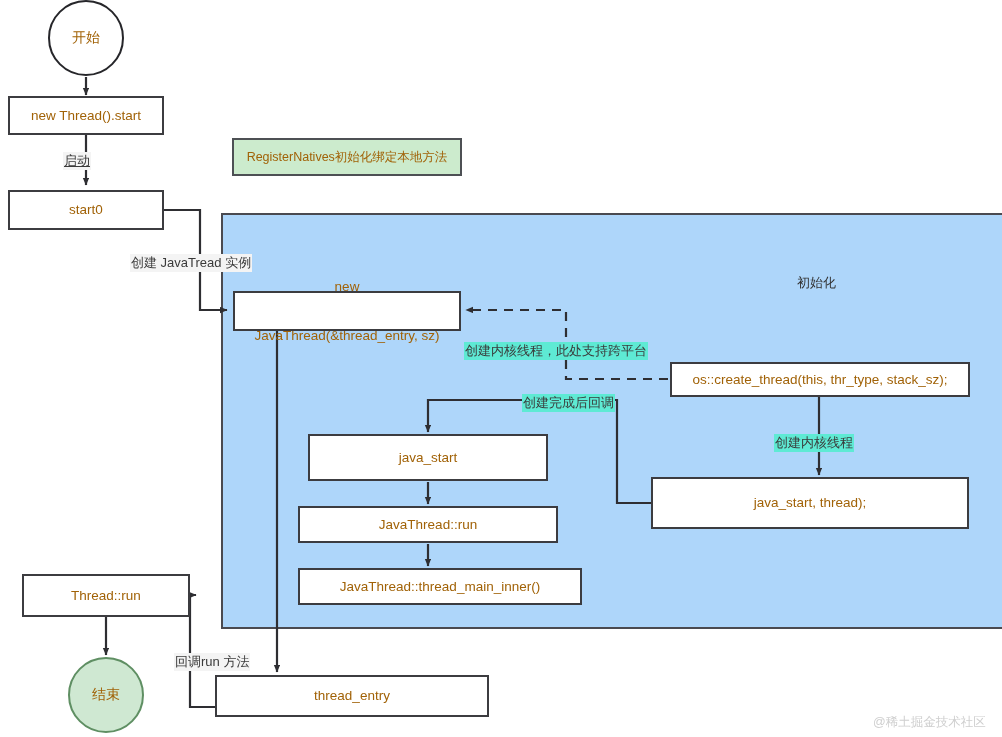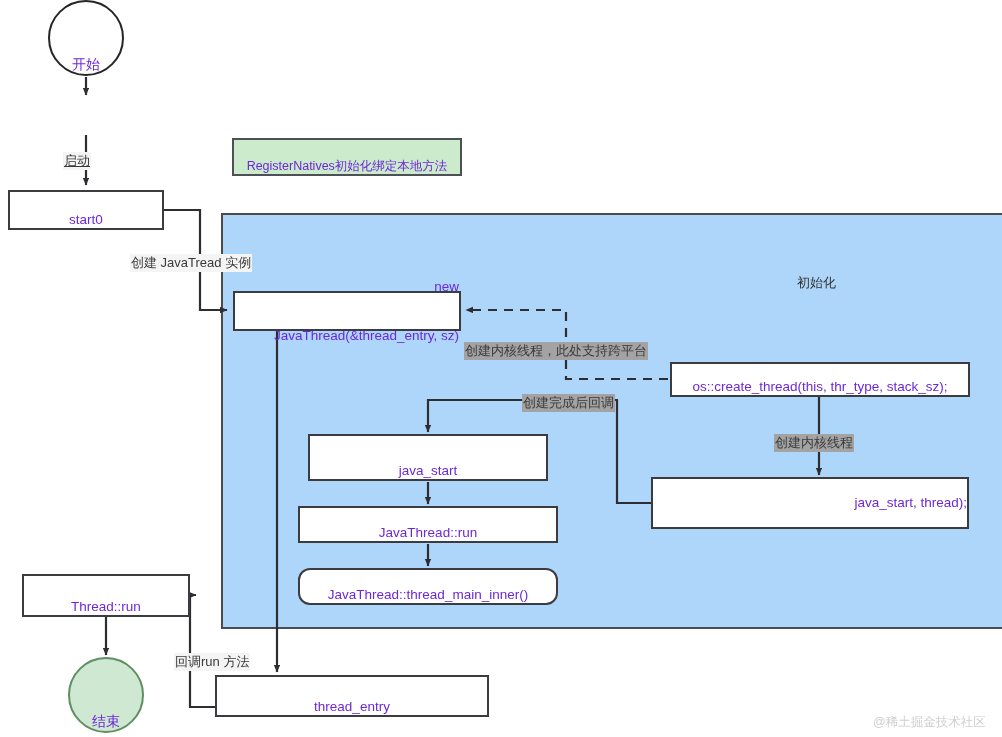--- a/index.html
+++ b/index.html
@@ -22,24 +22,24 @@
     left: 0;
     top: 0;
     width: 1002px;
     height: 737px;
     pointer-events: none;
   }
   .node {
     position: absolute;
     box-sizing: border-box;
     display: flex;
-    align-items: flex-end;
+    align-items: center;
     justify-content: center;
     text-align: center;
-    color: #6d28d9;
+    color: #a16207;
     line-height: 1.28;
   }
   .box {
     background: #ffffff;
     border: 2px solid #3c3c40;
   }
   .box-green {
     background: #ccebcd;
     border: 2px solid #4d5054;
   }
@@ -67,21 +67,21 @@
   }
   .edge-label {
     position: absolute;
     color: #3a3a3a;
     font-size: 13px;
     background: #f4f4f4;
     white-space: nowrap;
     padding: 0 1px;
   }
   .edge-label.on-blue {
-    background: #a3a3a3;
+    background: #5eead4;
   }
   .watermark {
     position: absolute;
     color: #cfcfcf;
     font-size: 12.5px;
     white-space: nowrap;
   }
 </style>
 </head>
 <body>
@@ -120,20 +120,23 @@
       <path d="M215,707 L190,707 L190,595 L196,595" marker-end="url(#arrow)"></path>
 
       <path d="M106,617 L106,655" marker-end="url(#arrow)"></path>
     </g>
   </svg>
 
   <div class="node circle" style="left:48px; top:0px; width:76px; height:76px; font-size:14px;">
     <span>开始</span>
   </div>
 
+  <div class="node box" style="left:8px; top:96px; width:156px; height:39px; font-size:13.5px;">
+    <span>new Thread().start</span>
+  </div>
 
   <div class="edge-label" style="left:63px; top:152px;text-decoration:underline;">启动</div>
 
   <div class="node box" style="left:8px; top:190px; width:156px; height:40px; font-size:13.5px;">
     <span>start0</span>
   </div>
 
   <div class="edge-label" style="left:130px; top:254px;">创建 JavaTread 实例</div>
 
   <div class="node box-green" style="left:232px; top:138px; width:230px; height:38px; font-size:12.5px; flex-direction:row;">
@@ -161,21 +164,21 @@
   </div>
 
   <div class="node box" style="left:308px; top:434px; width:240px; height:47px; font-size:13.5px;">
     <span>java_start</span>
   </div>
 
   <div class="node box" style="left:298px; top:506px; width:260px; height:37px; font-size:13.5px;">
     <span>JavaThread::run</span>
   </div>
 
-  <div class="node box" style="left:298px; top:568px; width:260px; height:37px; font-size:13.5px;border-radius:12px;">
+  <div class="node box" style="left:298px; top:568px; width:284px; height:37px; font-size:13.5px;">
     <span>JavaThread::thread_main_inner()</span>
   </div>
 
   <div class="node box" style="left:22px; top:574px; width:168px; height:43px; font-size:13.5px;">
     <span>Thread::run</span>
   </div>
 
   <div class="edge-label" style="left:158px; top:653px;margin-left:16px;">回调run 方法</div>
 
   <div class="node box" style="left:215px; top:675px; width:274px; height:42px; font-size:13.5px;">

